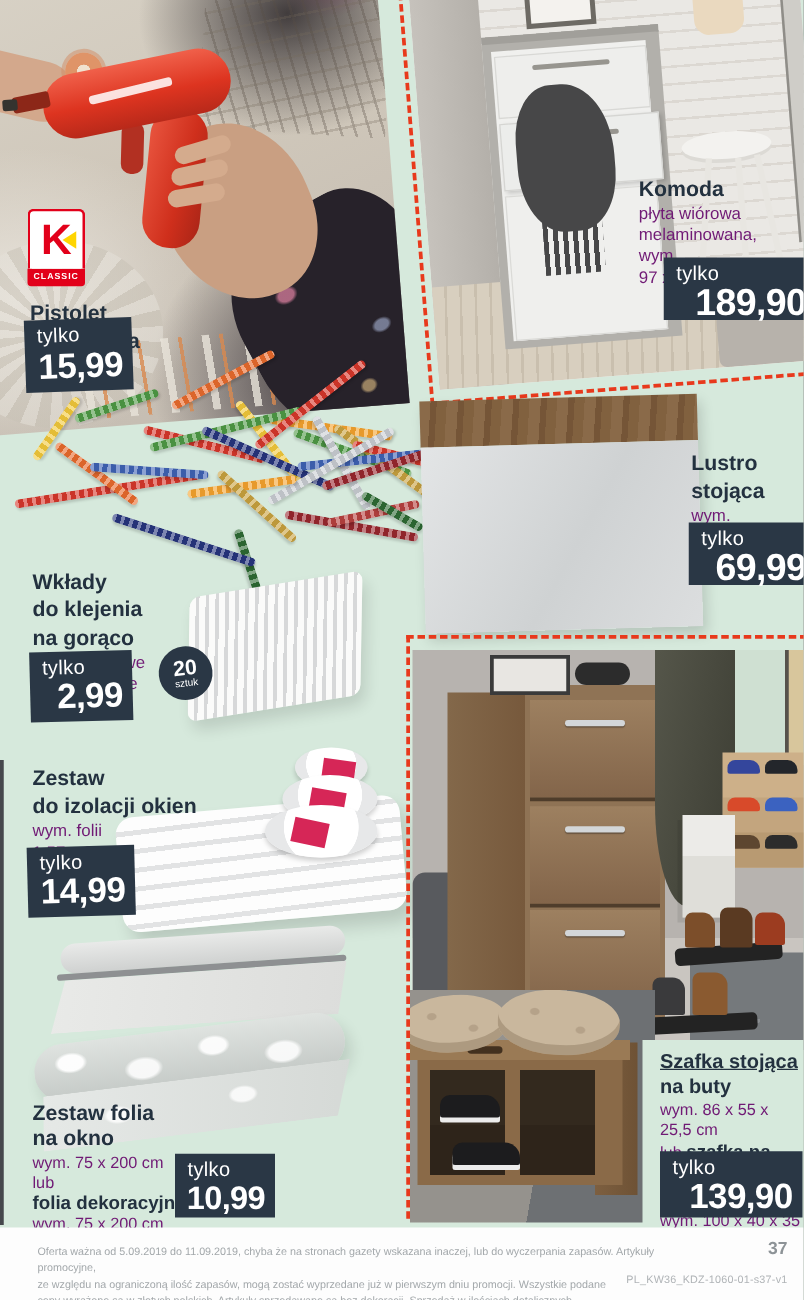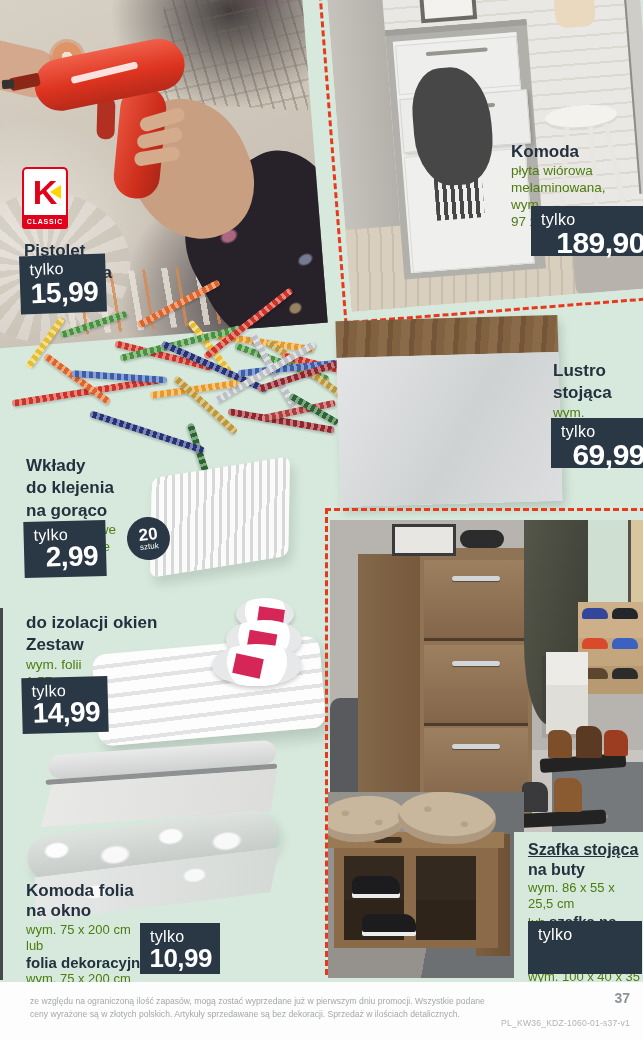--- a/index.html
+++ b/index.html
@@ -136,21 +136,21 @@
   .klogo-top{position:relative;height:46px;background:#fff;border:2px solid #e2001a;border-bottom:none;border-radius:5px 5px 0 0;
     display:flex;align-items:center;justify-content:center;}
   .klogo-k{color:#e2001a;font-weight:bold;font-size:34px;line-height:1;}
   .klogo-arrow{position:absolute;right:5px;top:16px;width:0;height:0;border-top:7px solid transparent;border-bottom:7px solid transparent;border-right:11px solid #ffd500;}
   .klogo-bar{height:14px;background:#e2001a;border-radius:0 0 3px 3px;color:#fff;font-size:7px;font-weight:bold;
     letter-spacing:.8px;text-align:center;line-height:14px;}
 
   
   .prod-name{font-weight:bold;font-size:17px;line-height:1.32;color:#23313f;}
   .prod-name.sm{font-size:16px;}
-  .prod-desc{font-size:13.5px;line-height:1.25;color:#4d7c0f;}
+  .prod-desc{font-size:13.5px;line-height:1.25;color:#701a75;}
   .prod-desc.sm{font-size:13px;line-height:1.22;}
   .bold-inline{font-weight:bold;font-size:15px;}
 
   .price-badge{position:absolute;background:#2a3745;color:#fff;display:flex;flex-direction:column;justify-content:space-between;}
   .tylko{font-size:16px;letter-spacing:.3px;padding:5px 0 0 10px;}
   .price{font-weight:bold;text-align:right;line-height:.95;letter-spacing:-.5px;padding:0 8px 6px 4px;}
   .b-pistolet{left:20px;top:255px;width:86px;height:58px;transform:rotate(-2deg);}
   .b-pistolet .price{font-size:28px;}
   .b-komoda{left:531px;top:206px;width:122px;height:50px;}
   .b-komoda .price{font-size:30px;}
@@ -387,33 +387,33 @@
     <div class="prod-name">stojąca</div>
     <div class="prod-desc">wym.</div>
     <div class="prod-desc">66 x 50 x 5 cm</div>
   </div>
   <div class="price-badge b-lustro">
     <span class="tylko">tylko</span>
     <span class="price">69,99</span>
   </div>
 
   <div class="abs" style="left:26px;top:612px;">
+    <div class="prod-name">Zestaw</div>
     <div class="prod-name">do izolacji okien</div>
-    <div class="prod-name">Zestaw</div>
     <div class="prod-desc">wym. folii</div>
     <div class="prod-desc">1,57 x 3,2 m,</div>
     <div class="prod-desc">2 taśmy</div>
   </div>
   <div class="price-badge b-zestaw">
     <span class="tylko">tylko</span>
     <span class="price">14,99</span>
   </div>
 
   <div class="abs" style="left:26px;top:881px;">
-    <div class="prod-name" style="line-height:1.2;">Komoda folia</div>
+    <div class="prod-name" style="line-height:1.2;">Zestaw folia</div>
     <div class="prod-name" style="line-height:1.2;">na okno</div>
     <div class="prod-desc sm">wym. 75 x 200 cm</div>
     <div class="prod-desc sm">lub</div>
     <div class="bold-inline">folia dekoracyjna</div>
     <div class="prod-desc sm">wym. 75 x 200 cm</div>
     <div class="bold-inline">sztuka</div>
   </div>
   <div class="price-badge b-folia">
     <span class="tylko">tylko</span>
     <span class="price">10,99</span>
@@ -424,25 +424,27 @@
     <div class="prod-name sm" style="line-height:1.25;">na buty</div>
     <div class="prod-desc sm">wym. 86 x 55 x 25,5 cm</div>
     <div style="line-height:1.25;">
       <span class="prod-desc sm">lub </span><span class="bold-inline">szafka na buty</span>
     </div>
     <div class="bold-inline">z siedziskiem</div>
     <div class="prod-desc sm">wym. 100 x 40 x 35 cm</div>
   </div>
   <div class="price-badge b-szafka">
     <span class="tylko">tylko</span>
+    <span class="price">139,90</span>
   </div>
 
   <div class="abs edge-sliver"></div>
   <div class="abs footer">
     <div class="legal">
+      <div>Oferta ważna od 5.09.2019 do 11.09.2019, chyba że na stronach gazety wskazana inaczej, lub do wyczerpania zapasów. Artykuły promocyjne,</div>
       <div>ze względu na ograniczoną ilość zapasów, mogą zostać wyprzedane już w pierwszym dniu promocji. Wszystkie podane</div>
       <div>ceny wyrażone są w złotych polskich. Artykuły sprzedawane są bez dekoracji. Sprzedaż w ilościach detalicznych.</div>
     </div>
     <div class="pagenum">37</div>
     <div class="printcode">PL_KW36_KDZ-1060-01-s37-v1</div>
   </div>
 
 </div>
 
 </body></html>

